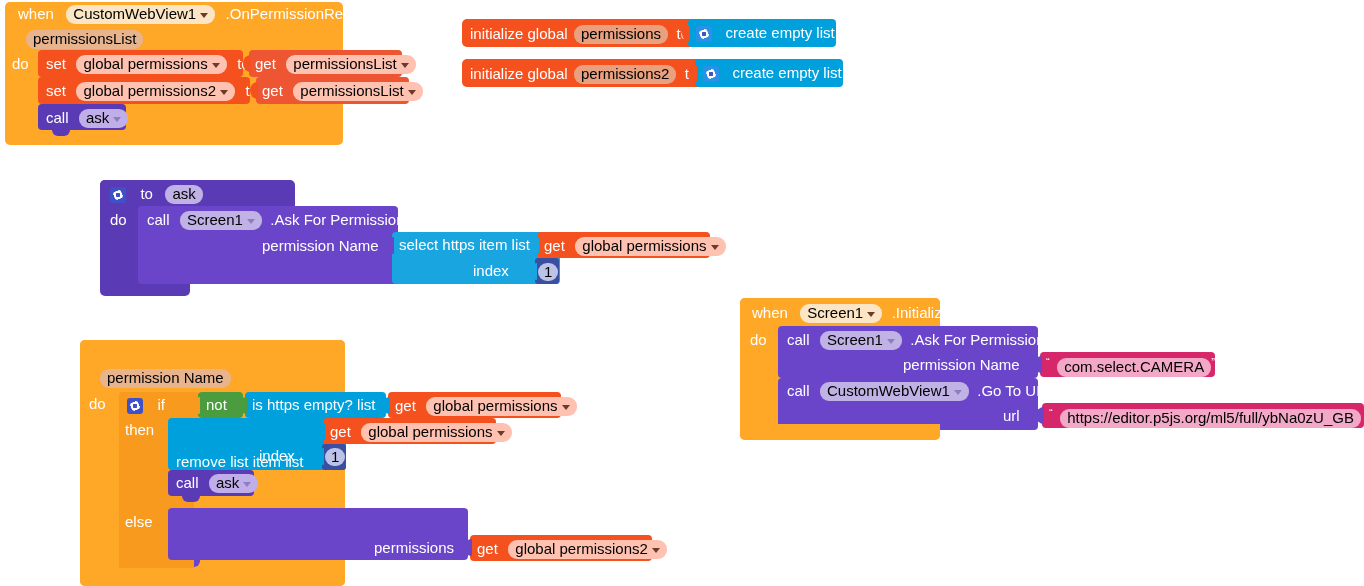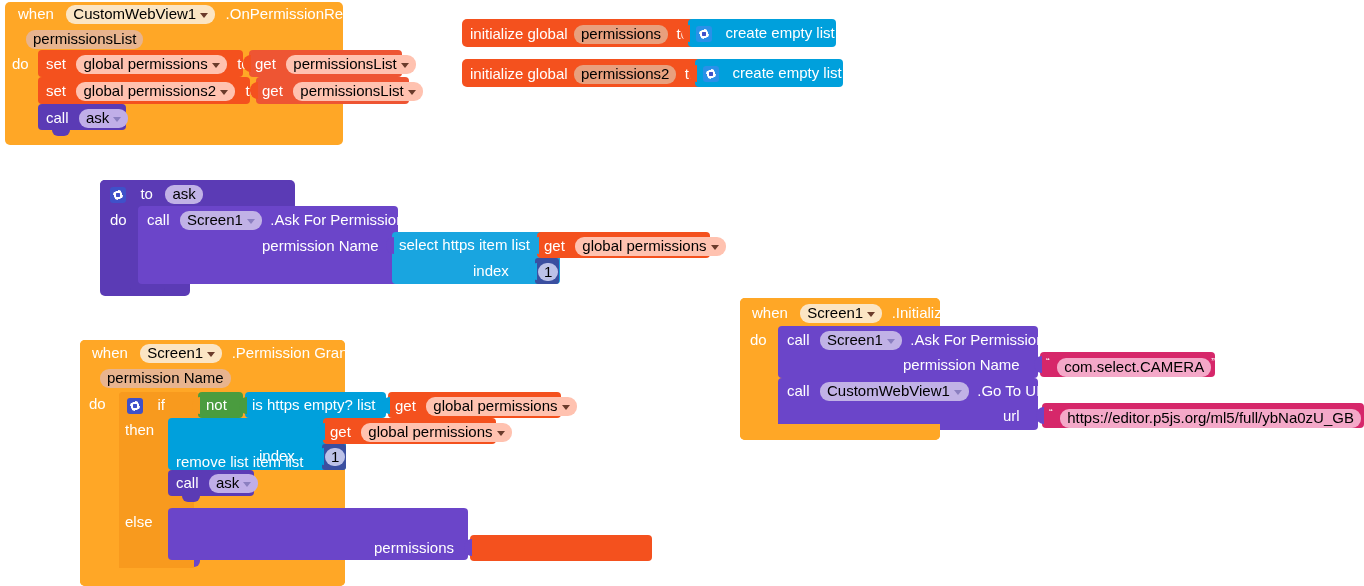--- a/index.html
+++ b/index.html
@@ -184,25 +184,20 @@
   <div class="blk b-navy" style="left:535px;top:258px;width:24px;height:26px;border-radius:3px;"></div>
   <div class="blk socket b-blueL" style="left:529px;top:263px;"></div>
   <div class="blk" style="left:538px;top:263px;">
     <span class="pill num">1</span>
   </div>
 
   <div class="blk b-purple" style="left:130px;top:284px;width:35px;height:12px;border-radius:0 0 8px 8px;"></div>
 
   <div class="blk hat" style="left:80px;top:340px;width:265px;height:246px;"></div>
   <div class="blk b-orange" style="left:80px;top:340px;width:265px;height:52px;border-radius:5px 5px 0 0;"></div>
-  <div class="blk" style="left:92px;top:344px;">
-    <span class="lbl wlbl">when</span>
-    <span class="pill comp" style="margin-left:8px;"><span>Screen1</span><i class="caret dk"></i></span>
-    <span class="lbl wlbl" style="margin-left:5px;">.Permission Granted</span>
-  </div>
   <div class="blk" style="left:100px;top:369px;">
     <span class="pill param">permission Name</span>
   </div>
   <div class="blk lbl wlbl" style="left:89px;top:396px;">do</div>
 
   <div class="blk b-orangeD" style="left:119px;top:392px;width:75px;height:182px;border-radius:4px;"></div>
   <div class="blk b-orangeD" style="left:119px;top:392px;width:80px;height:26px;border-radius:4px 4px 0 0;"></div>
   <div class="blk" style="left:127px;top:396px;">
     <span class="gear"></span>
     <span class="lbl wlbl" style="margin-left:10px;">if</span>
@@ -243,20 +238,24 @@
     <span class="lbl wlbl">call</span>
     <span class="pill proc" style="margin-left:6px;"><span>ask</span><i class="caret lt"></i></span>
   </div>
   <div class="blk b-purple" style="left:182px;top:496px;width:18px;height:6px;border-radius:0 0 6px 6px;"></div>
 
   <div class="blk lbl wlbl" style="left:125px;top:514px;">else</div>
   <div class="blk b-purpleL" style="left:168px;top:508px;width:300px;height:52px;border-radius:4px;"></div>
   <div class="blk lbl wlbl" style="left:374px;top:540px;">permissions</div>
   <div class="blk b-red r4" style="left:470px;top:535px;width:182px;height:26px;"></div>
   <div class="blk socket b-purpleL" style="left:464px;top:539px;"></div>
+  <div class="blk" style="left:477px;top:540px;">
+    <span class="lbl wlbl">get</span>
+    <span class="pill var" style="margin-left:6px;"><span>global permissions2</span><i class="caret dk"></i></span>
+  </div>
   <div class="blk b-purpleL" style="left:182px;top:560px;width:18px;height:7px;border-radius:0 0 6px 6px;"></div>
 
   <div class="blk b-orangeD" style="left:119px;top:560px;width:75px;height:16px;border-radius:0 0 5px 5px;"></div>
   <div class="blk b-orangeD" style="left:133px;top:576px;width:18px;height:6px;border-radius:0 0 6px 6px;"></div>
 
   <div class="blk b-orange" style="left:80px;top:568px;width:265px;height:18px;border-radius:0 0 5px 5px;"></div>
 
   <div class="blk hat" style="left:740px;top:298px;width:200px;height:142px;"></div>
   <div class="blk b-orange" style="left:740px;top:298px;width:200px;height:28px;border-radius:5px 5px 0 0;"></div>
   <div class="blk" style="left:752px;top:304px;">

